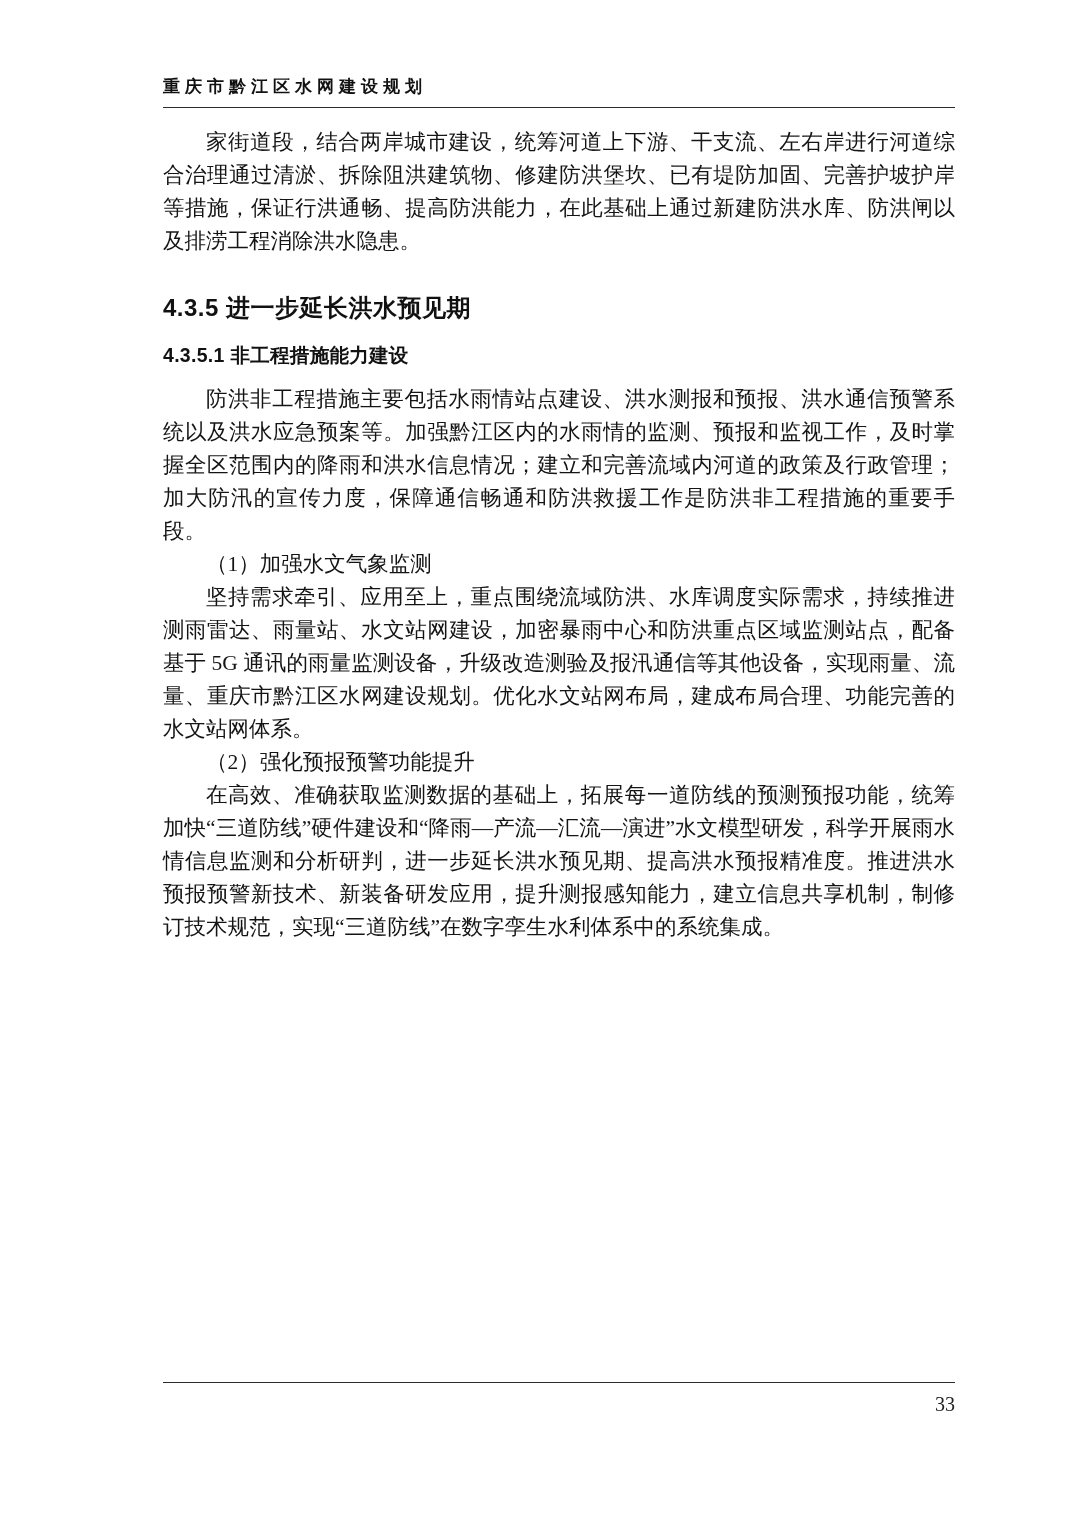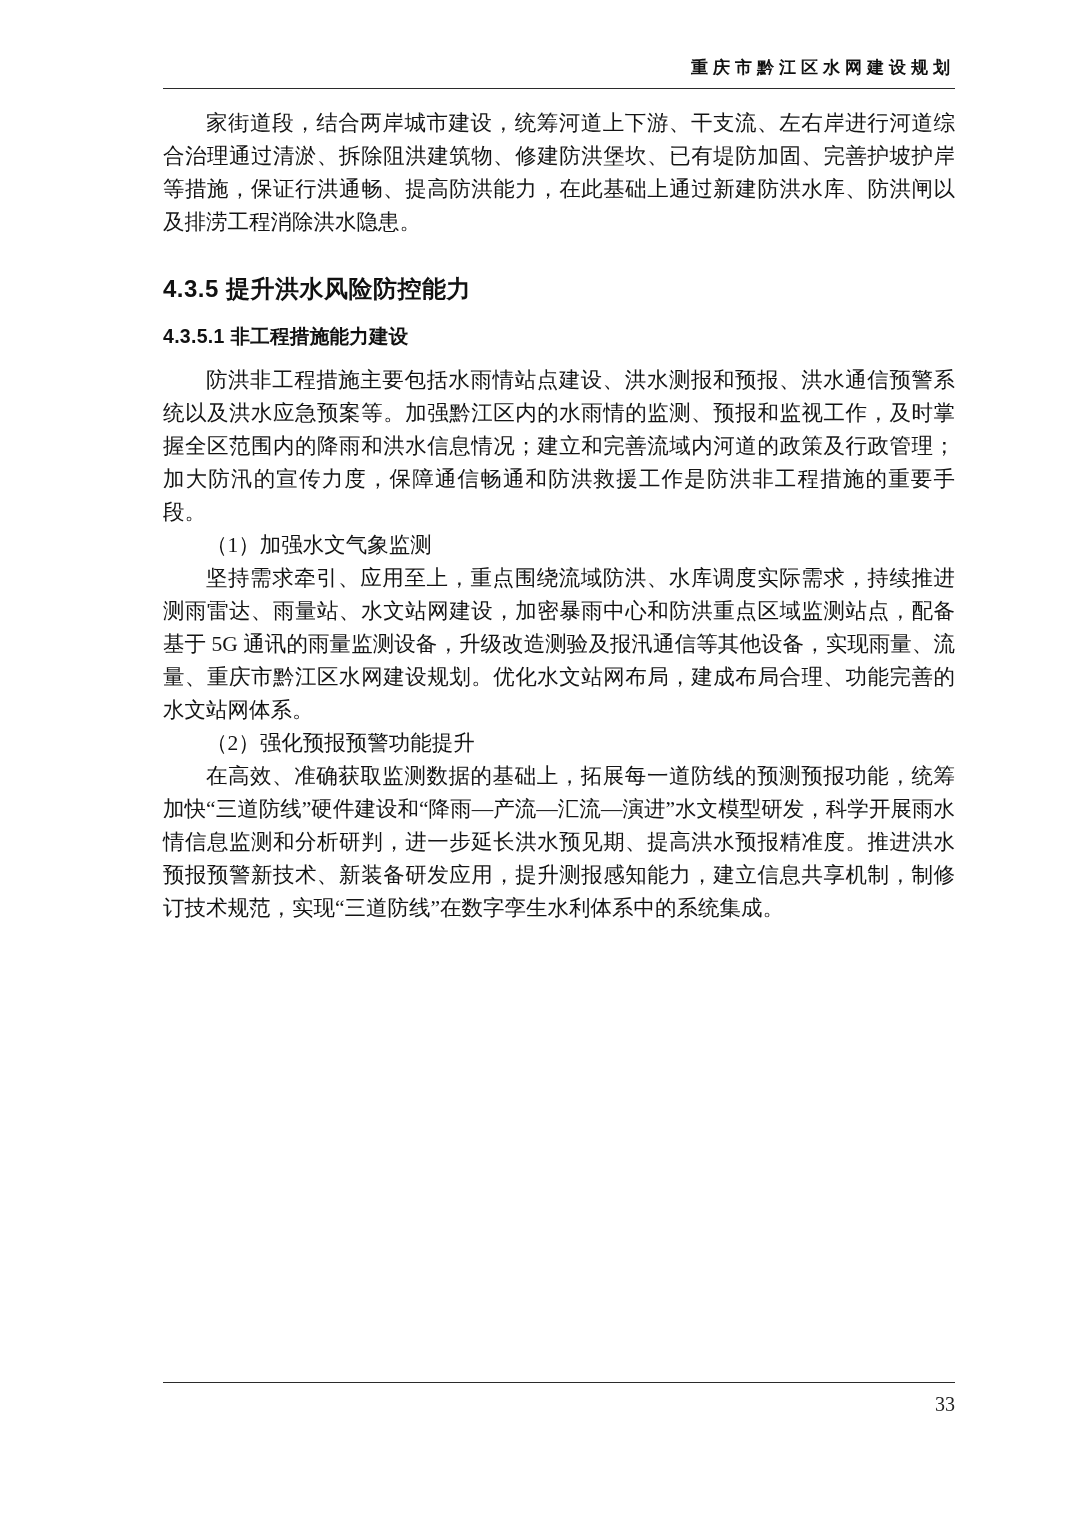--- a/index.html
+++ b/index.html
@@ -21,22 +21,22 @@
     overflow: hidden;
   }
   .content {
     position: absolute;
     left: 163px;
     top: 0;
     width: 792px;
     height: 1520px;
   }
   .header {
-    padding-top: 56px;
-    text-align: right;
+    padding-top: 75px;
+    text-align: left;
     font-size: 17px;
     font-weight: bold;
     letter-spacing: 5px;
     color: #111;
     font-family: "Liberation Serif", "DejaVu Serif", serif;
   }
   .header-rule {
     margin-top: 9px;
     border-bottom: 1.6px solid #2b2b2b;
     width: 100%;
@@ -95,21 +95,21 @@
 
   <div class="content">
 
     <div class="header">重庆市黔江区水网建设规划</div>
     <div class="header-rule"></div>
 
     <div class="body-text">
 
       <p class="para">家街道段，结合两岸城市建设，统筹河道上下游、干支流、左右岸进行河道综合治理通过清淤、拆除阻洪建筑物、修建防洪堡坎、已有堤防加固、完善护坡护岸等措施，保证行洪通畅、提高防洪能力，在此基础上通过新建防洪水库、防洪闸以及排涝工程消除洪水隐患。</p>
 
-      <h2 class="heading-2">4.3.5 提升洪水风险防控能力</h2>
+      <h2 class="heading-2">4.3.5 进一步延长洪水预见期</h2>
 
       <h3 class="heading-3">4.3.5.1 非工程措施能力建设</h3>
 
       <p class="para">防洪非工程措施主要包括水雨情站点建设、洪水测报和预报、洪水通信预警系统以及洪水应急预案等。加强黔江区内的水雨情的监测、预报和监视工作，及时掌握全区范围内的降雨和洪水信息情况；建立和完善流域内河道的政策及行政管理；加大防汛的宣传力度，保障通信畅通和防洪救援工作是防洪非工程措施的重要手段。</p>
       <p class="para">（1）加强水文气象监测</p>
       <p class="para">坚持需求牵引、应用至上，重点围绕流域防洪、水库调度实际需求，持续推进测雨雷达、雨量站、水文站网建设，加密暴雨中心和防洪重点区域监测站点，配备基于 5G 通讯的雨量监测设备，升级改造测验及报汛通信等其他设备，实现雨量、流量、重庆市黔江区水网建设规划。优化水文站网布局，建成布局合理、功能完善的水文站网体系。</p>
       <p class="para">（2）强化预报预警功能提升</p>
       <p class="para">在高效、准确获取监测数据的基础上，拓展每一道防线的预测预报功能，统筹加快“三道防线”硬件建设和“降雨—产流—汇流—演进”水文模型研发，科学开展雨水情信息监测和分析研判，进一步延长洪水预见期、提高洪水预报精准度。推进洪水预报预警新技术、新装备研发应用，提升测报感知能力，建立信息共享机制，制修订技术规范，实现“三道防线”在数字孪生水利体系中的系统集成。</p>
 
     </div>

